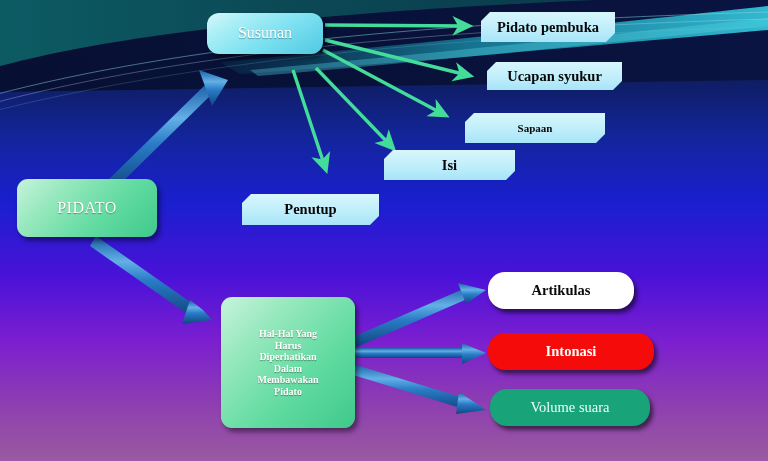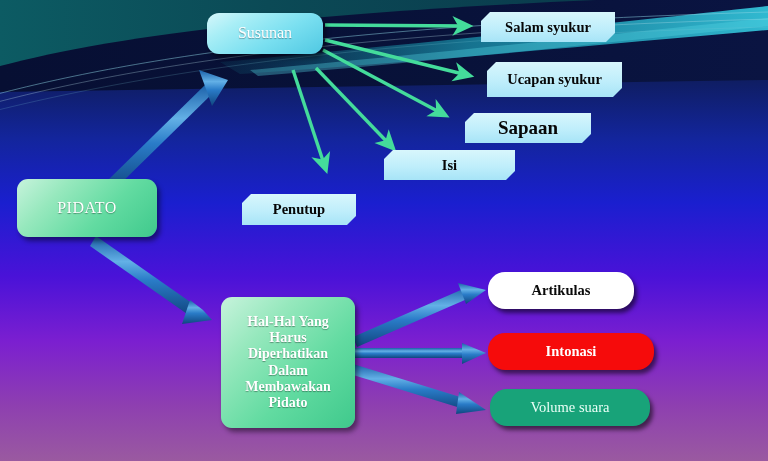--- a/index.html
+++ b/index.html
@@ -67,27 +67,27 @@
     border-radius: 17px;
     box-shadow: 3px 4px 4px rgba(0,0,0,.55);
   }
   .node-white { background: #ffffff; color: #0a0a0a; font-weight: bold; }
   .node-red   { background: #f60b0b; color: #ffffff; font-weight: bold; }
   .node-teal  { background: #18a379; color: #eafff7; font-weight: normal; }
 
   
   #node-pidato   { left: 17px;  top: 179px; width: 140px; height: 58px;  font-size: 16px; letter-spacing: .5px; }
   #node-susunan  { left: 207px; top: 13px;  width: 116px; height: 41px;  font-size: 16px; }
-  #node-halhal   { left: 221px; top: 297px; width: 134px; height: 131px; font-size: 14px; font-weight: bold; padding: 3px 24px; }
+  #node-halhal   { left: 221px; top: 297px; width: 134px; height: 131px; font-size: 10px; font-weight: bold; padding: 3px 24px; }
 
   #node-salam    { left: 481px; top: 12px;  width: 134px; height: 30px; font-size: 14.5px; }
-  #node-ucapan   { left: 487px; top: 62px;  width: 135px; height: 35px; font-size: 14.5px; }
-  #node-sapaan   { left: 465px; top: 113px; width: 126px; height: 30px; font-size: 19px; }
+  #node-ucapan   { left: 487px; top: 62px;  width: 135px; height: 28px; font-size: 14.5px; }
+  #node-sapaan   { left: 465px; top: 113px; width: 140px; height: 30px; font-size: 11px; }
   #node-isi      { left: 372px; top: 150px; width: 131px; height: 30px; font-size: 14.5px; margin-left: 12px; }
-  #node-penutup  { left: 242px; top: 194px; width: 114px; height: 31px; font-size: 14.5px; }
+  #node-penutup  { left: 242px; top: 194px; width: 137px; height: 31px; font-size: 14.5px; }
 
   #node-artikulas { left: 488px; top: 272px; width: 146px; height: 37px; font-size: 14.5px; }
   #node-intonasi  { left: 488px; top: 333px; width: 166px; height: 37px; font-size: 14.5px; }
   #node-volume    { left: 490px; top: 389px; width: 160px; height: 37px; font-size: 14.5px; }
 
   .arrow-layer { position: absolute; inset: 0; pointer-events: none; }
 </style>
 </head>
 <body>
 
@@ -168,21 +168,21 @@
       <path d="M486,410 L459,392 L456,414 Z" fill="url(#gBlue)"></path>
     </g>
   </svg>
 
   <div class="node node-round node-green" id="node-pidato">PIDATO</div>
 
   <div class="node node-round node-cyan" id="node-susunan">Susunan</div>
 
   <div class="node node-round node-green" id="node-halhal">Hal-Hal Yang Harus Diperhatikan Dalam Membawakan Pidato</div>
 
-  <div class="node node-chamfer" id="node-salam">Salam syukur</div>
+  <div class="node node-chamfer" id="node-salam">Pidato pembuka</div>
 
   <div class="node node-chamfer" id="node-ucapan">Ucapan syukur</div>
 
   <div class="node node-chamfer" id="node-sapaan">Sapaan</div>
 
   <div class="node node-chamfer" id="node-isi">Isi</div>
 
   <div class="node node-chamfer" id="node-penutup">Penutup</div>
 
   <div class="node node-solid node-white" id="node-artikulas">Artikulas</div>

